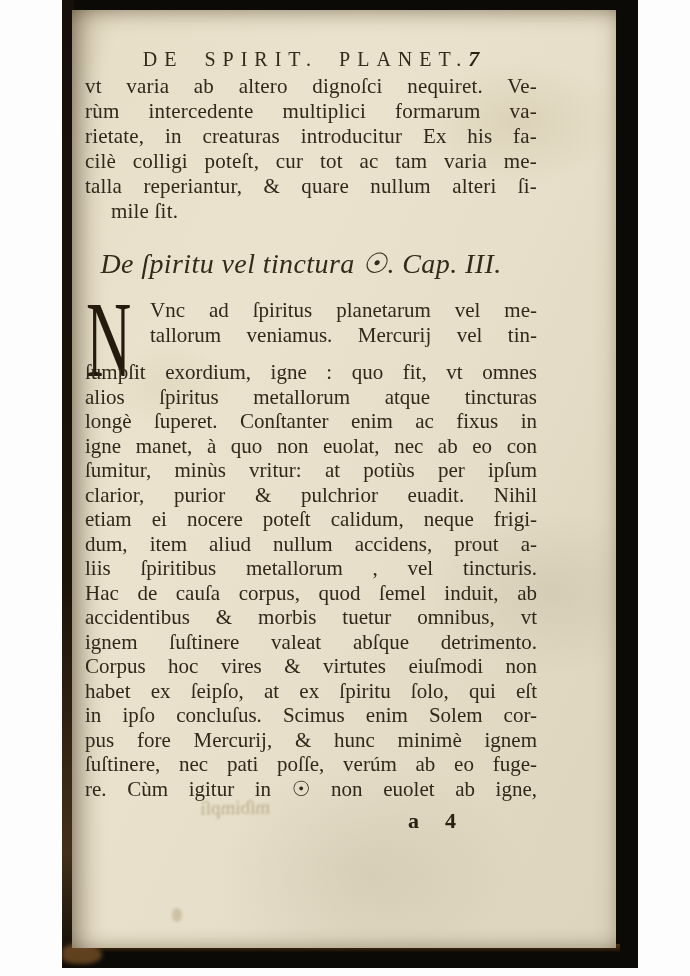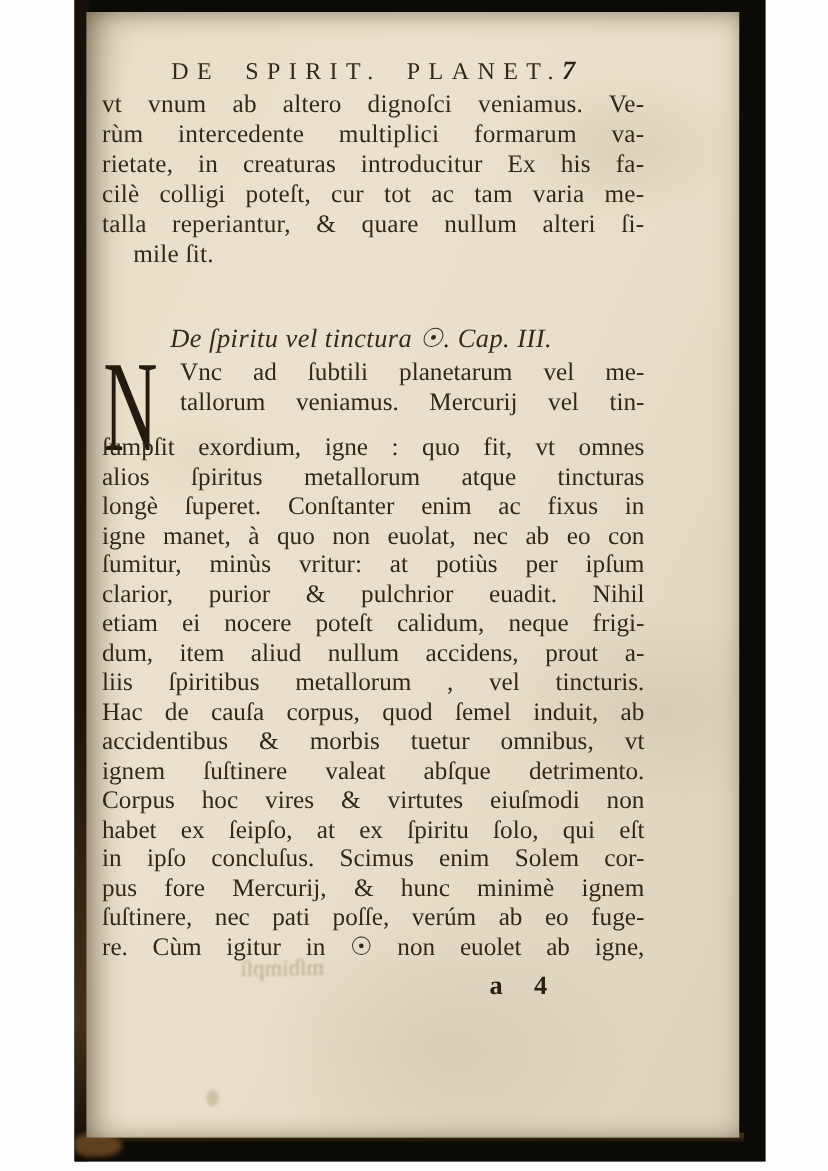--- a/index.html
+++ b/index.html
@@ -58,22 +58,22 @@
   
   .tblock { position:absolute; left:13px; width:452px; font-size:21px; color:#31271a; }
   .tblock div {
     height:25px; line-height:25px; white-space:nowrap;
     text-align:justify; text-align-last:justify;
   }
   .block1 { top:64px; }
   .block1 div { letter-spacing:.2px; }
   .block1 div:last-child { text-align:left; text-align-last:left;margin-left:26px; }
   .chapter {
-    position:absolute; left:13px; top:259px; width:432px;
-    font-style:italic; font-size:22px; text-align:center; color:#352a19;
+    position:absolute; left:13px; top:237px; width:432px;
+    font-style:italic; font-size:28px; text-align:center; color:#352a19;
     letter-spacing:.4px;
   }
   .drop-cap {
     position:absolute; left:14px; top:294px; width:60px; height:74px;
     font-size:108px; line-height:72px; font-weight:normal; color:#241b0e;
     transform:scaleX(.58); transform-origin:top left;
   }
   .para-ind { top:288px; left:78px; width:387px; }
   .para-ind div { height:24.5px; line-height:24.5px; }
   .para { top:350px; }
@@ -104,34 +104,34 @@
     <div class="binding-corner"></div>
 
     <div class="paper">
 
       <div class="header-row">
         <span class="header-title">DE SPIRIT. PLANET.</span>
         <span class="page-number">7</span>
       </div>
 
       <div class="tblock block1">
-          <div>vt vnum ab altero dignoſci veniamus.  Ve-</div>
+          <div>vt varia ab altero dignoſci nequiret.  Ve-</div>
           <div>rùm intercedente multiplici formarum va-</div>
           <div>rietate, in creaturas introducitur  Ex his fa-</div>
           <div>cilè colligi poteſt, cur tot ac tam varia me-</div>
           <div>talla reperiantur, &amp; quare nullum alteri ſi-</div>
           <div>mile ſit.</div>
         </div>
 
       <div class="chapter">De ſpiritu vel tinctura ☉.  Cap. III.</div>
 
       <div class="drop-cap">N</div>
 
       <div class="tblock para-ind">
-          <div>Vnc ad ſubtili planetarum vel me-</div>
+          <div>Vnc ad ſpiritus planetarum vel me-</div>
           <div>tallorum veniamus. Mercurij vel tin-</div>
         </div>
 
       <div class="tblock para">
           <div>ſumpſit exordium, igne : quo fit, vt omnes</div>
           <div>alios ſpiritus metallorum atque tincturas</div>
           <div>longè ſuperet. Conſtanter enim ac fixus in</div>
           <div>igne manet, à quo non euolat, nec ab eo con</div>
           <div>ſumitur, minùs vritur: at potiùs per ipſum</div>
           <div>clarior, purior &amp; pulchrior euadit. Nihil</div>

